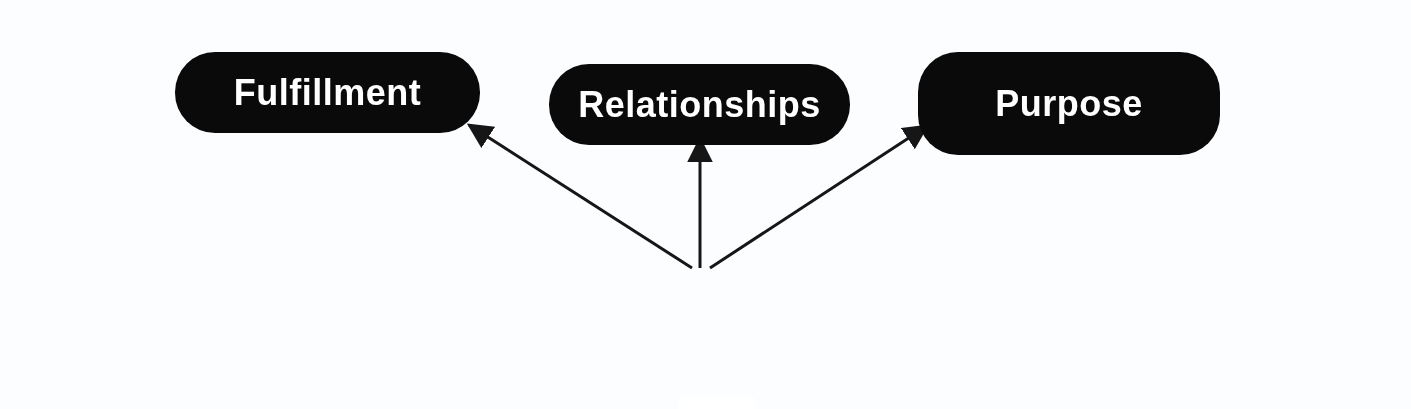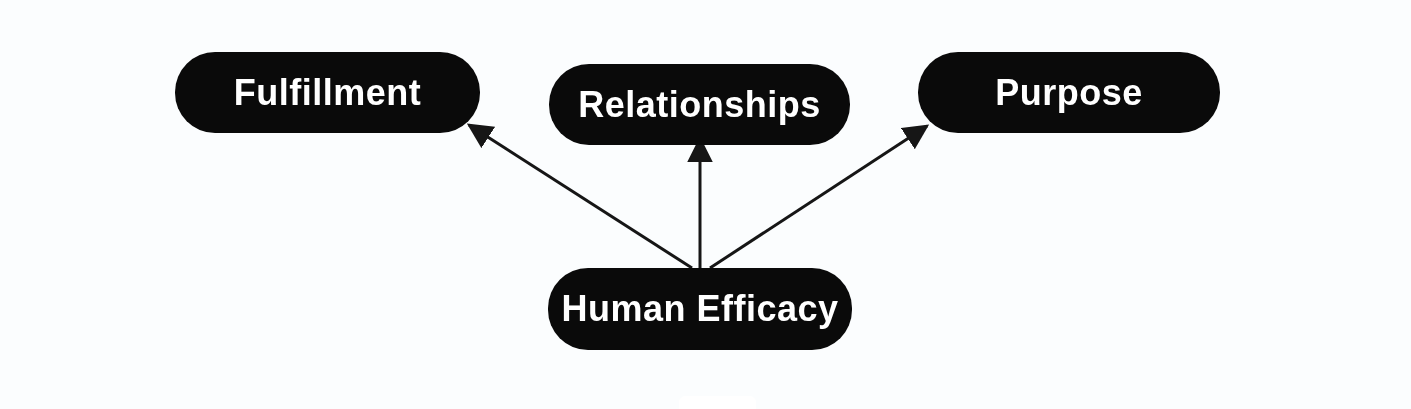--- a/index.html
+++ b/index.html
@@ -31,21 +31,21 @@
     font-size: 36px;
     display: flex;
     align-items: center;
     justify-content: center;
     text-align: right;
     letter-spacing: 0.5px;
     white-space: nowrap;
   }
   .node-fulfillment   { left: 175px; top: 52px;  width: 305px; height: 81px; }
   .node-relationships { left: 549px; top: 52px;  width: 301px; height: 81px; margin-top: 12px; }
-  .node-purpose       { left: 918px; top: 52px;  width: 302px; height: 81px; }
+  .node-purpose       { left: 918px; top: 52px;  width: 302px; height: 103px; }
   .node-human-efficacy{ left: 548px; top: 268px; width: 304px; height: 82px; }
   .bottom-partial {
     position: absolute;
     left: 679px;
     top: 396px;
     width: 77px;
     height: 20px;
     background: #ffffff;
     border-radius: 6px;
   }
@@ -71,19 +71,16 @@
   </div>
 
   <div class="node node-relationships">
     <span>Relationships</span>
   </div>
 
   <div class="node node-purpose">
     <span>Purpose</span>
   </div>
 
-  <div class="node node-human-efficacy">
-    <span>Human Efficacy</span>
-  </div>
 
   <div class="bottom-partial"></div>
 
 </div>
 
 </body></html>

